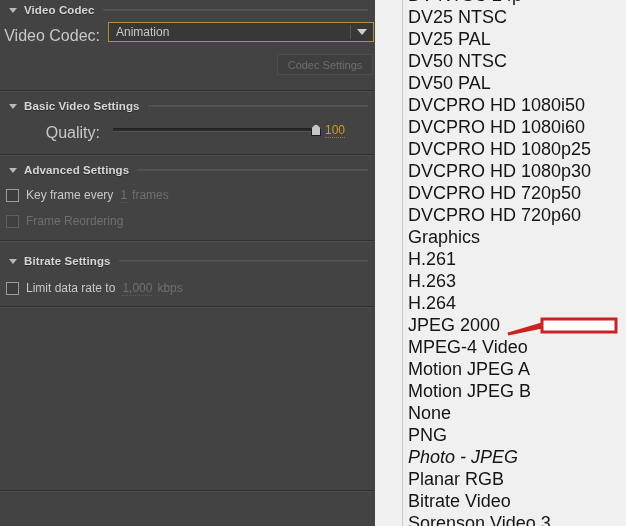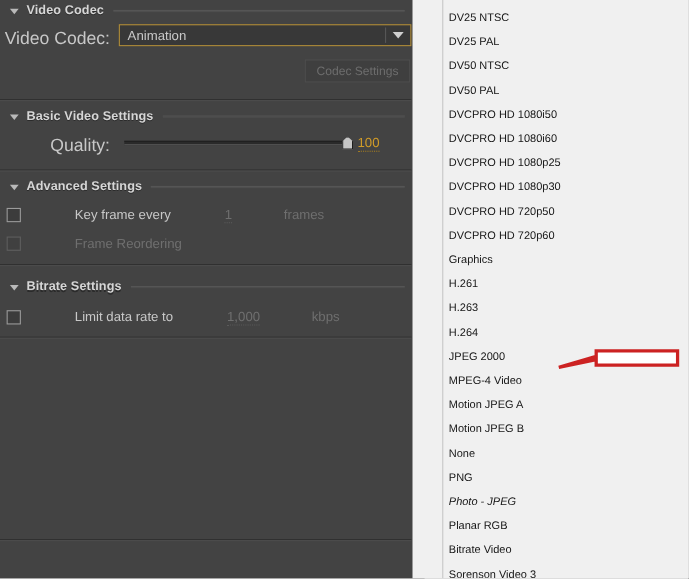--- a/index.html
+++ b/index.html
@@ -176,21 +176,20 @@
     border-bottom: 1px dotted #a07a22;
     line-height: 14px;
   }
 
   
   .cb-row {
     position: absolute;
     display: flex;
     align-items: center;
     height: 16px;
-    gap: 42px;
   }
   .cb-box {
     width: 13px;
     height: 13px;
     box-sizing: border-box;
     border: 1px solid #9b9b9b;
     background: #3c3c3c;
     flex: none;
   }
   .cb-box.disabled {
@@ -235,21 +234,21 @@
     top: 0;
     bottom: 0;
     width: 1px;
     background: #c8c8c8;
   }
   .dd-item {
     position: absolute;
     left: 33px;
     height: 22px;
     line-height: 22px;
-    font-size: 10px;
+    font-size: 18px;
     color: #151515;
     white-space: nowrap;
   }
 
   
   #annotation-arrow {
     position: absolute;
     left: 506px;
     top: 312px;
     width: 112px;

